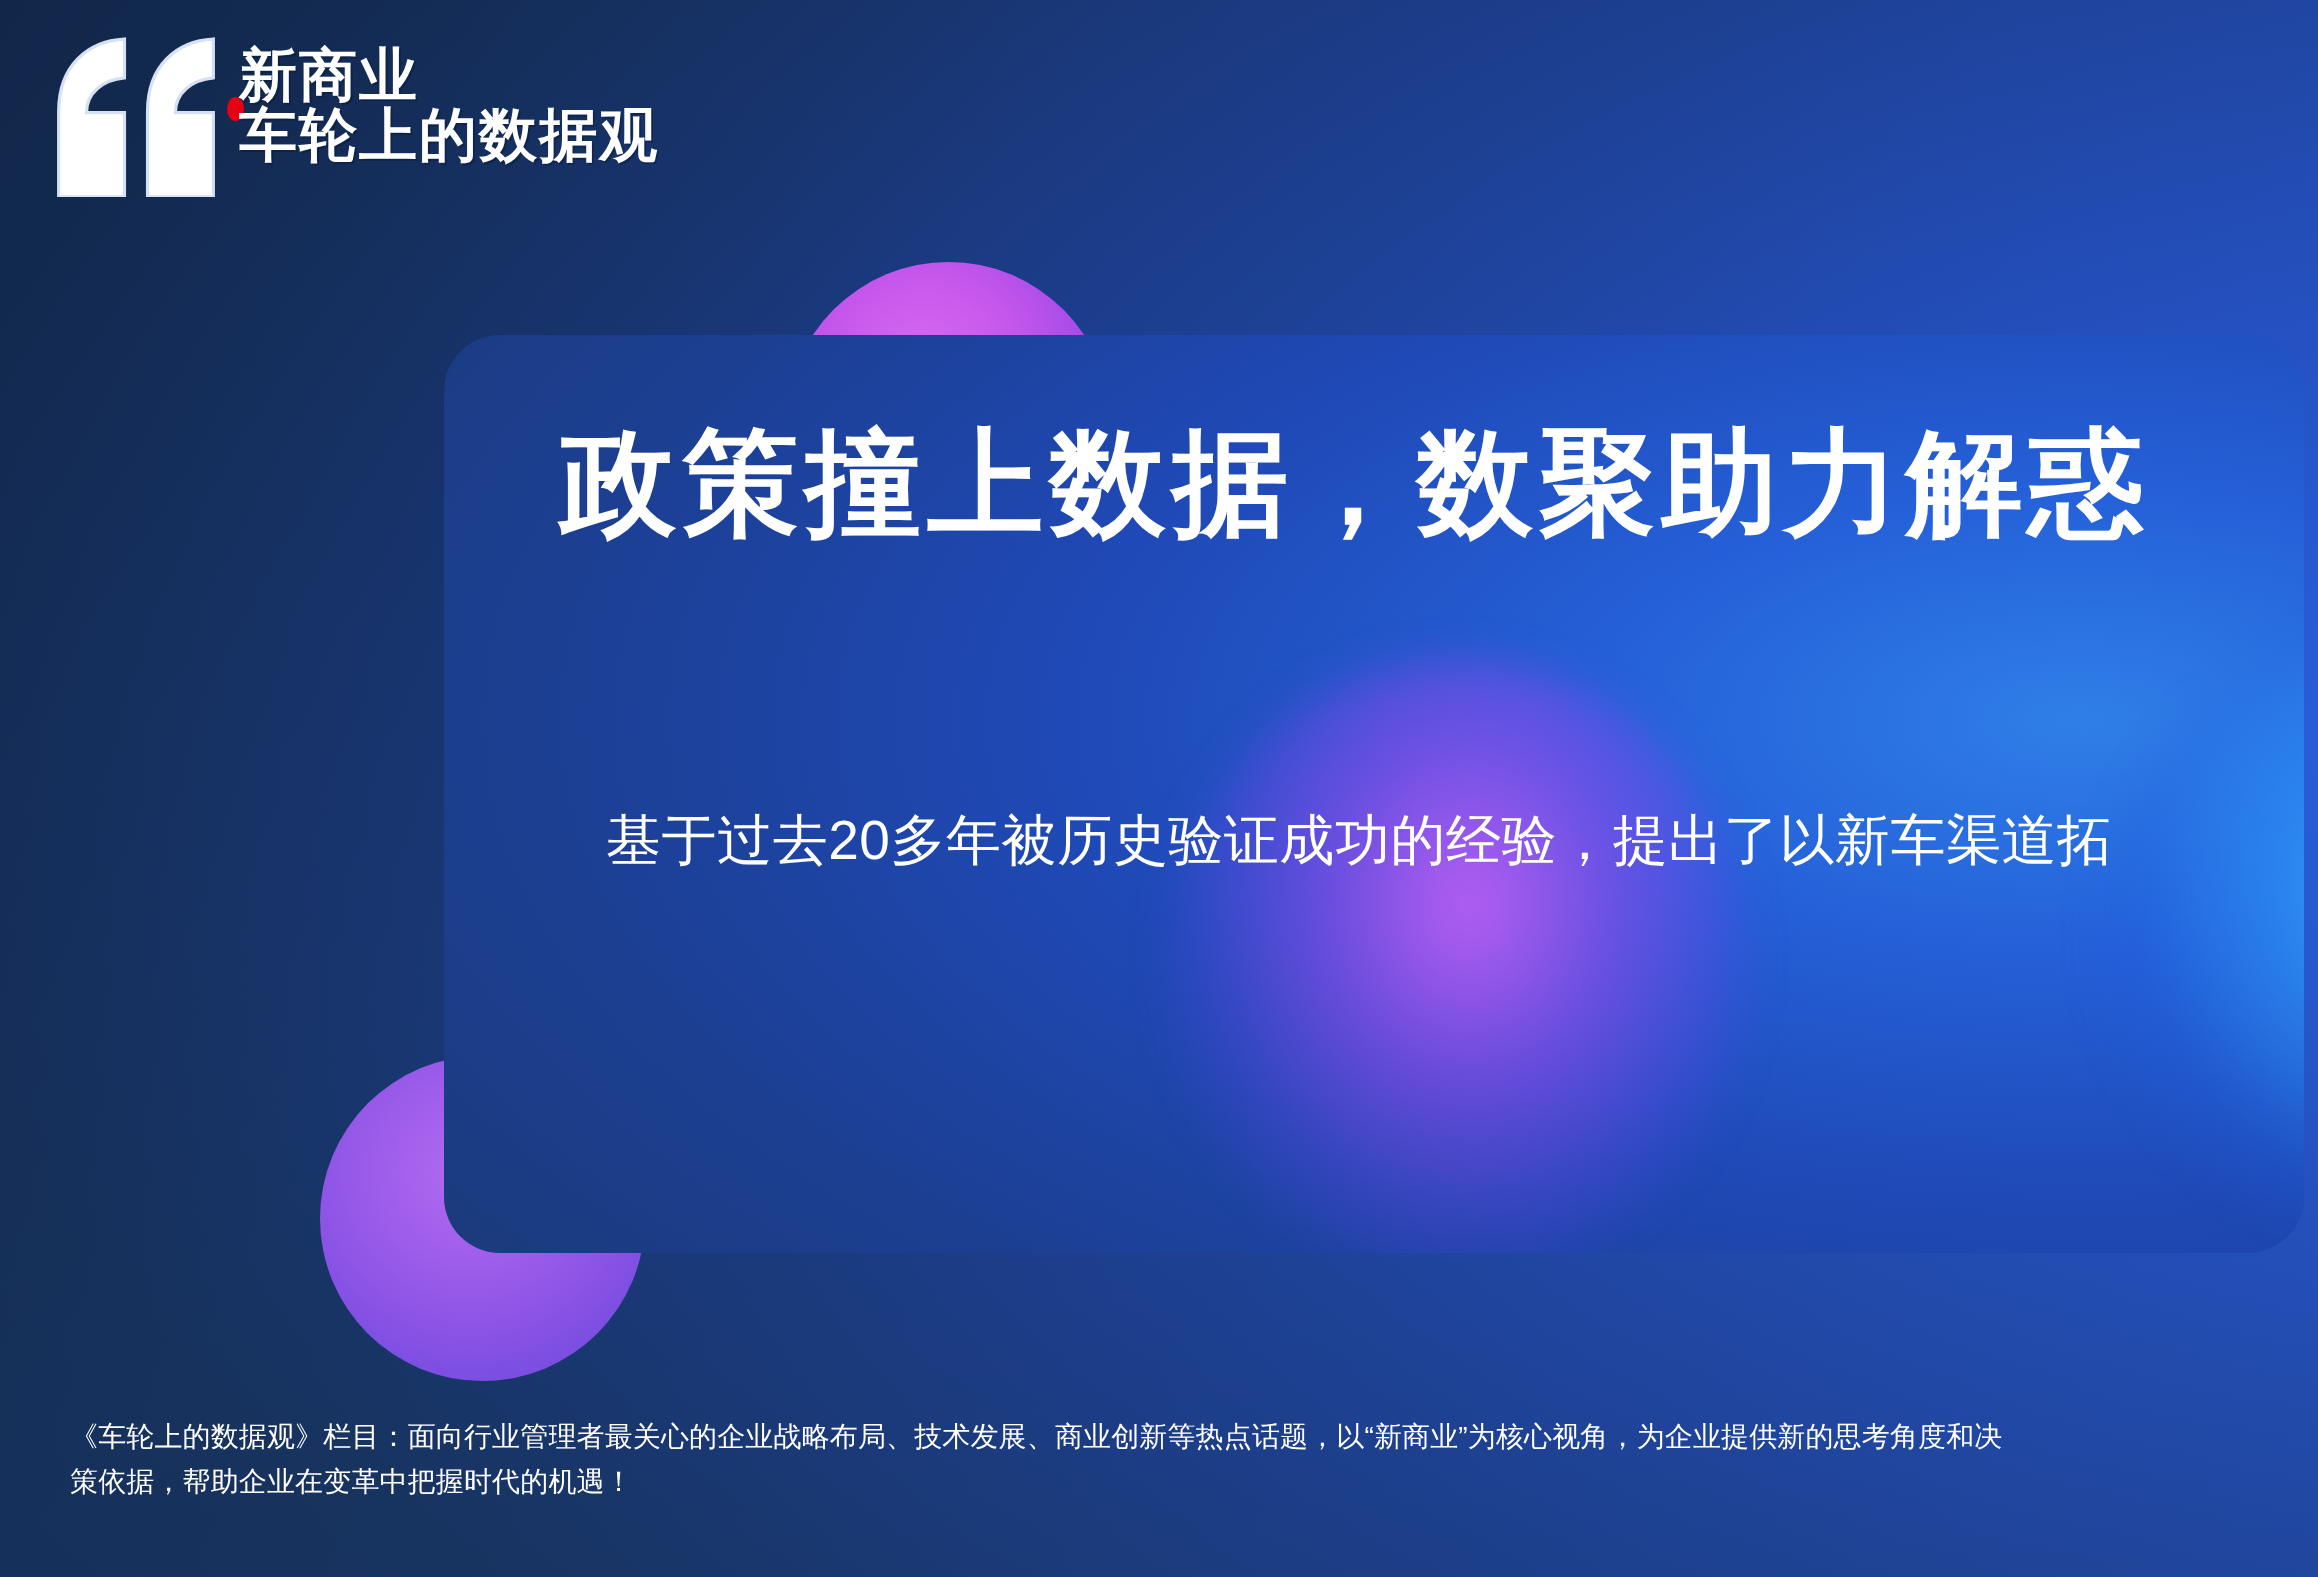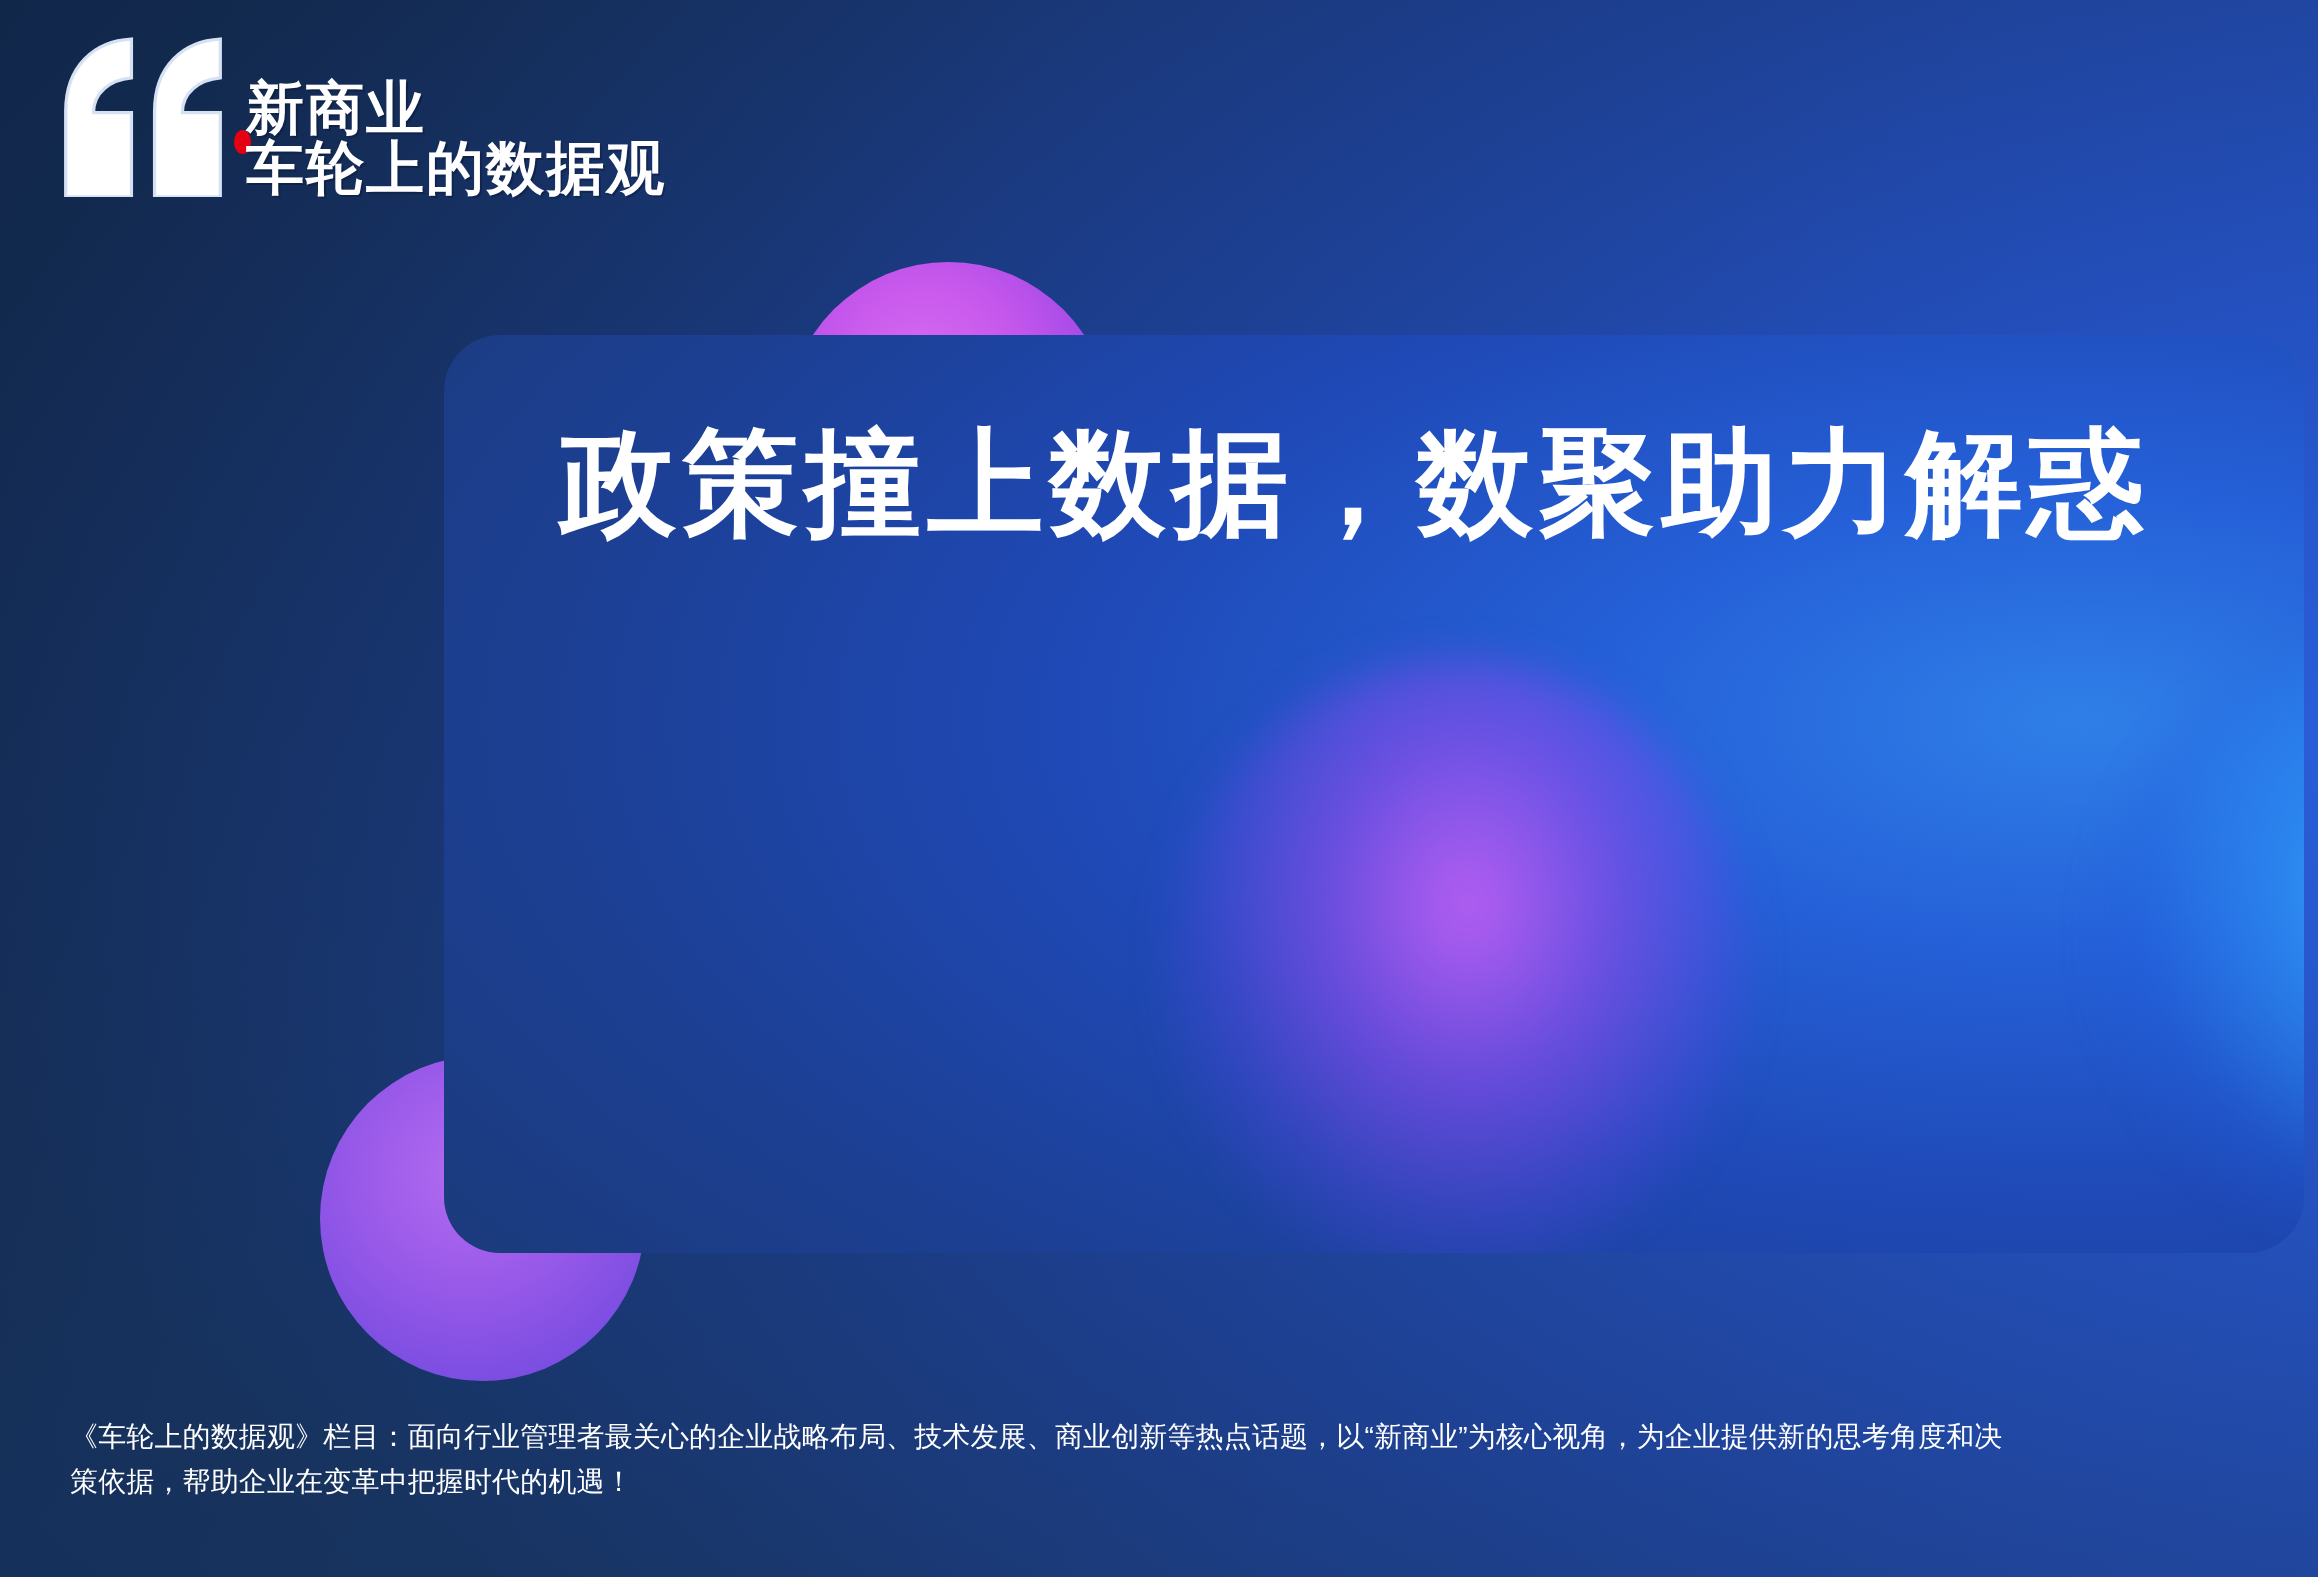--- a/index.html
+++ b/index.html
@@ -23,22 +23,22 @@
   
   .stage::after{
     content:"";
     position:absolute; inset:0;
     background:linear-gradient(125deg, rgba(12,28,56,.55) 0%, rgba(12,28,56,.12) 30%, rgba(255,255,255,0) 55%, rgba(60,130,255,.10) 100%);
     pointer-events:none;
   }
 
   
   .masthead{
-    position:absolute; left:62px; top:37px;
-    display:flex; align-items:flex-end; gap:22px;
+    position:absolute; left:55px; top:37px;
+    display:flex; align-items:flex-start; gap:22px;
     z-index:6;
   }
   .quote-mark{
     position:relative;
     width:162px; height:160px;
     flex:0 0 auto;
   }
   .quote-mark svg{ display:block; width:100%; height:100%; }
 
   .brand-lines{ padding-top:8.3px; position:relative; }
@@ -165,20 +165,21 @@
   <div class="card">
     <div class="card-inner">
       <div class="blob blob-innerpurple"></div>
       <div class="blob blob-rightglow"></div>
 
     </div>
 
     <div class="headline">政策撞上数据，数聚助力解惑</div>
 
     <div class="body-copy">
+      <p>基于过去20多年被历史验证成功的经验，提出了以新车渠道拓</p>
     </div>
   </div>
 
   <div class="masthead">
     <div class="quote-mark">
       <svg viewBox="0 0 350 345" xmlns="http://www.w3.org/2000/svg" aria-hidden="true">
         <g fill="#ffffff" stroke="#d6e2f4" stroke-width="7">
           <path d="M8 345 L8 160 C8 62 70 8 150 4 L150 88 C104 92 68 120 68 163 L150 163 L150 345 Z"></path>
           <path d="M200 345 L200 160 C200 62 262 8 342 4 L342 88 C296 92 260 120 260 163 L342 163 L342 345 Z"></path>
         </g>

